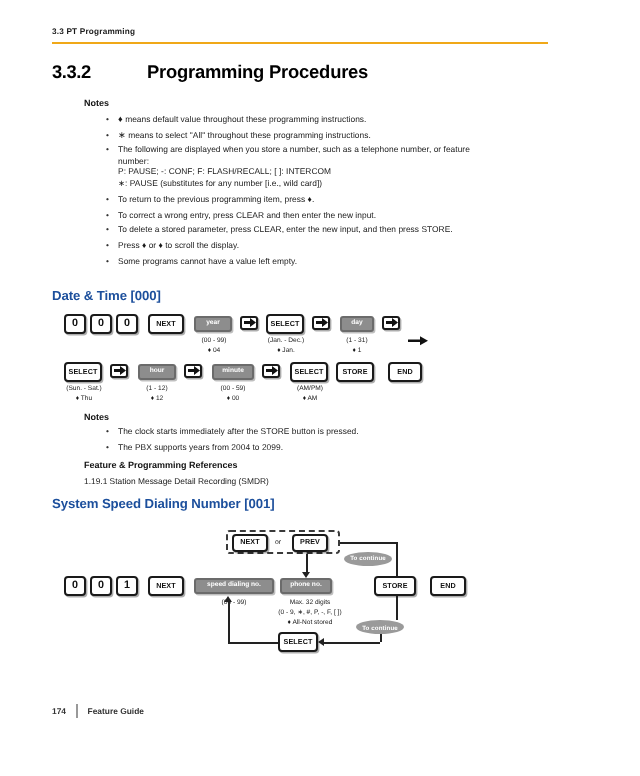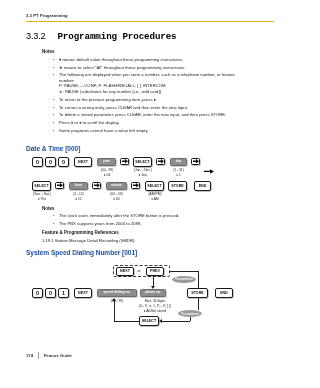--- a/index.html
+++ b/index.html
@@ -18,22 +18,22 @@
     position:absolute; left:26px; top:13px;
     font-size:4.1px; font-weight:bold; letter-spacing:.1px; color:#1a1a1a;
   }
   .rule {
     position:absolute; left:26px; top:21px; width:248px; height:1.1px;
     background:#f0a818;
   }
 
   
   .h2 { position:absolute; left:26px; top:31px; display:flex; align-items:baseline; }
-  .h2 .num { font-size:9.2px; font-weight:normal; letter-spacing:-.2px; }
-  .h2 .txt { font-size:9.2px; font-weight:bold; margin-left:12px; letter-spacing:-.1px;font-family:Liberation Mono, monospace; }
+  .h2 .num { font-size:9.2px; font-weight:bold; letter-spacing:-.2px; }
+  .h2 .txt { font-size:9.2px; font-weight:bold; margin-left:28px; letter-spacing:-.1px; }
 
   
   .notes-head {
     position:absolute; font-size:4.5px; font-weight:bold; color:#111;
   }
   .bullets { position:absolute; }
   .bl { display:flex; margin-bottom:2.1px; line-height:1.32; }
   .bl .dot {
     width:7px; flex:0 0 7px; font-size:4.2px; color:#333; text-align:left;
     padding-left:1px;

